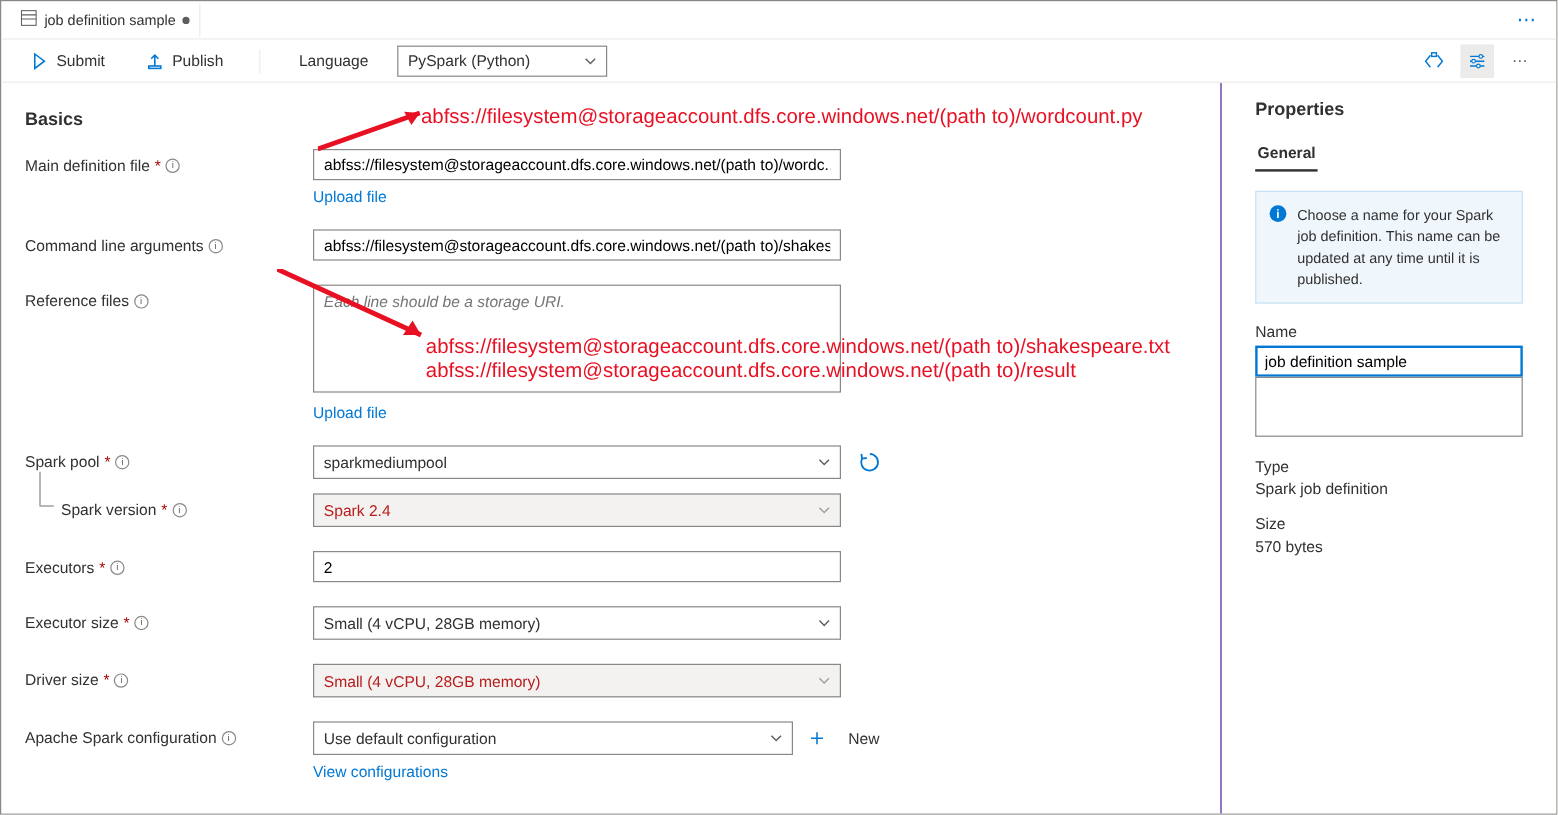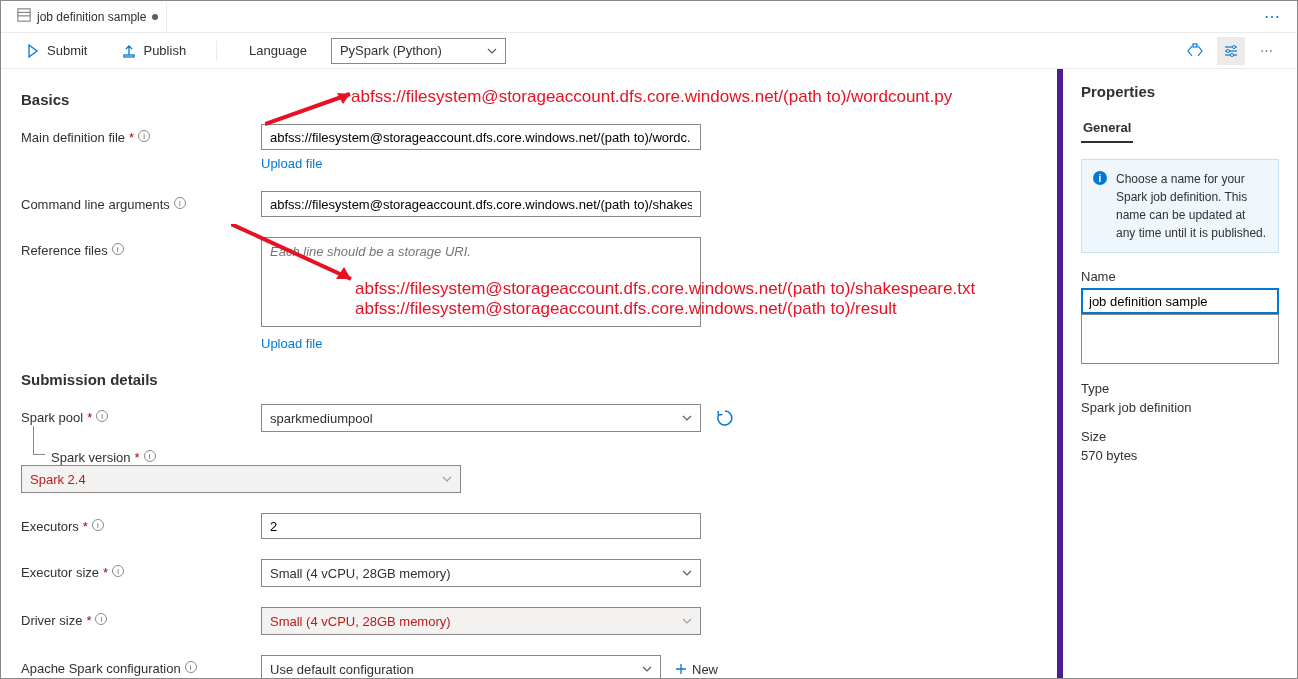--- a/index.html
+++ b/index.html
@@ -16,36 +16,36 @@
   .icon { width: 16px; height: 16px; display: inline-flex; align-items: center; justify-content: center; }
   .lang-label { margin-left: 10px; font-size: 13px; }
   .lang-select { margin-left: 6px; height: 26px; width: 175px; border: 1px solid #8a8886; padding: 0 8px; display: flex; align-items: center; justify-content: space-between; cursor: pointer; font-size: 13px; text-align: center; }
   .toolbar-right { margin-left: auto; display: flex; align-items: center; gap: 8px; }
   .toolbar-icon-btn { width: 28px; height: 28px; display: flex; align-items: center; justify-content: center; cursor: pointer; }
   .toolbar-icon-btn.active { background: #edebe9; }
   .body { flex: 1; display: flex; overflow: hidden; }
   .main { flex: 1; padding: 16px 20px; overflow-y: auto; position: relative; }
   .section-title { font-size: 15px; font-weight: 600; margin: 6px 0 16px 0; }
   .field-row { display: flex; align-items: flex-start; margin-bottom: 20px; }
-  .field-label { width: 240px; padding-top: 6px; font-size: 13px; display: flex; gap: 4px; }
+  .field-label { width: 240px; padding-top: 6px; font-size: 13px; display: flex; align-items: center; gap: 4px; }
   .req { color: #a80000; }
   .info { width: 12px; height: 12px; border: 1px solid #8a8886; border-radius: 50%; display: inline-flex; align-items: center; justify-content: center; font-size: 8px; color: #605e5c; cursor: pointer; }
   .field-control { flex: 0 0 auto; }
   .text-input { width: 440px; height: 26px; border: 1px solid #8a8886; padding: 0 8px; font-size: 13px; }
   .link { color: #0078d4; font-size: 13px; cursor: pointer; display: inline-block; margin-top: 6px; }
   .textarea { width: 440px; height: 90px; border: 1px solid #8a8886; padding: 6px 8px; font-size: 13px; color: #a19f9d; font-style: italic; resize: none; }
   .select-box { width: 440px; height: 28px; border: 1px solid #8a8886; padding: 0 8px; display: flex; align-items: center; justify-content: space-between; cursor: pointer; font-size: 13px; background: #fff; }
   .select-box.disabled { background: #f3f2f1; color: #b91c1c; pointer-events: none; }
   .select-box.narrow { width: 400px; }
   .refresh-btn { width: 20px; height: 20px; margin-left: 14px; cursor: pointer; display: inline-flex; }
-  .new-btn { display: inline-flex; align-items: center; gap: 5px; margin-left: 14px; color: #323130; cursor: pointer; font-size: 13px; }
+  .new-btn { display: inline-flex; align-items: center; gap: 20px; margin-left: 14px; color: #323130; cursor: pointer; font-size: 13px; }
   .indent { margin-left: 30px; position: relative; }
   .indent::before { content: ""; position: absolute; left: -18px; top: 10px; width: 12px; height: 1px; background: #8a8886; }
   .indent::after { content: ""; position: absolute; left: -18px; top: -18px; width: 1px; height: 28px; background: #8a8886; }
-  .props { width: 240px; border-left: 6px solid #4c1d95; padding: 14px 18px; }
+  .props { width: 280px; border-left: 1px solid #4c1d95; padding: 14px 28px; }
   .props-title { font-size: 15px; font-weight: 600; margin-bottom: 14px; }
   .props-tab { display: inline-block; padding: 6px 2px; border-bottom: 2px solid #323130; font-size: 13px; font-weight: 600; margin-bottom: 16px; cursor: pointer; }
   .info-box { background: #eff6fc; border: 1px solid #c7e0f4; padding: 10px 10px 10px 34px; font-size: 12px; line-height: 1.5; margin-bottom: 16px; position: relative; }
   .info-box .info-glyph { position: absolute; left: 10px; top: 10px; width: 16px; height: 16px; }
   .prop-label { font-size: 13px; margin-bottom: 4px; }
   .prop-label.marg { margin-top: 14px; }
   .name-input { width: 100%; height: 26px; border: 2px solid #0078d4; padding: 0 6px; font-size: 13px; }
   .desc-area { width: 100%; height: 50px; border: 1px solid #8a8886; resize: none; }
   .anno { position: absolute; color: #e81123; font-size: 17px; pointer-events: none; font-weight: 400; }
   .chev { width: 10px; height: 10px; }
@@ -164,21 +164,20 @@
         <div class="field-label">
           <span>Reference files</span>
           <span class="info">i</span>
         </div>
         <div class="field-control">
           <textarea class="textarea" placeholder="Each line should be a storage URI." style=""></textarea>
           <div><span class="link">Upload file</span></div>
         </div>
       </div>
 
-      <div class="section-title">Submission details</div>
 
       <div class="field-row">
         <div class="field-label">
           <span>Spark pool</span>
           <span class="req">*</span>
           <span class="info">i</span>
         </div>
         <div class="field-control inline-controls">
           <div class="select-box">
             <span>sparkmediumpool</span>
@@ -188,21 +187,21 @@
           </div>
           <span class="refresh-btn">
             <svg viewBox="0 0 20 20">
                 <path d="M10 3 A7 7 0 1 1 3.5 7" fill="none" stroke="#0078d4" stroke-width="1.5"></path>
                 <path d="M3 3 L3.5 7 L7.5 6.5" fill="none" stroke="#0078d4" stroke-width="1.5"></path>
               </svg>
           </span>
         </div>
       </div>
 
-      <div class="field-row" style="margin-top:-8px;flex-direction:column;">
+      <div class="field-row" style="margin-top:-8px;">
         <div class="field-label indent" style="width:210px;">
           <span>Spark version</span>
           <span class="req">*</span>
           <span class="info">i</span>
         </div>
         <div class="field-control">
           <div class="select-box disabled">
             <span>Spark 2.4</span>
             <svg class="chev" viewBox="0 0 10 10">
                 <path d="M1 3 L5 7 L9 3" fill="none" stroke="#a19f9d" stroke-width="1.2"></path>

